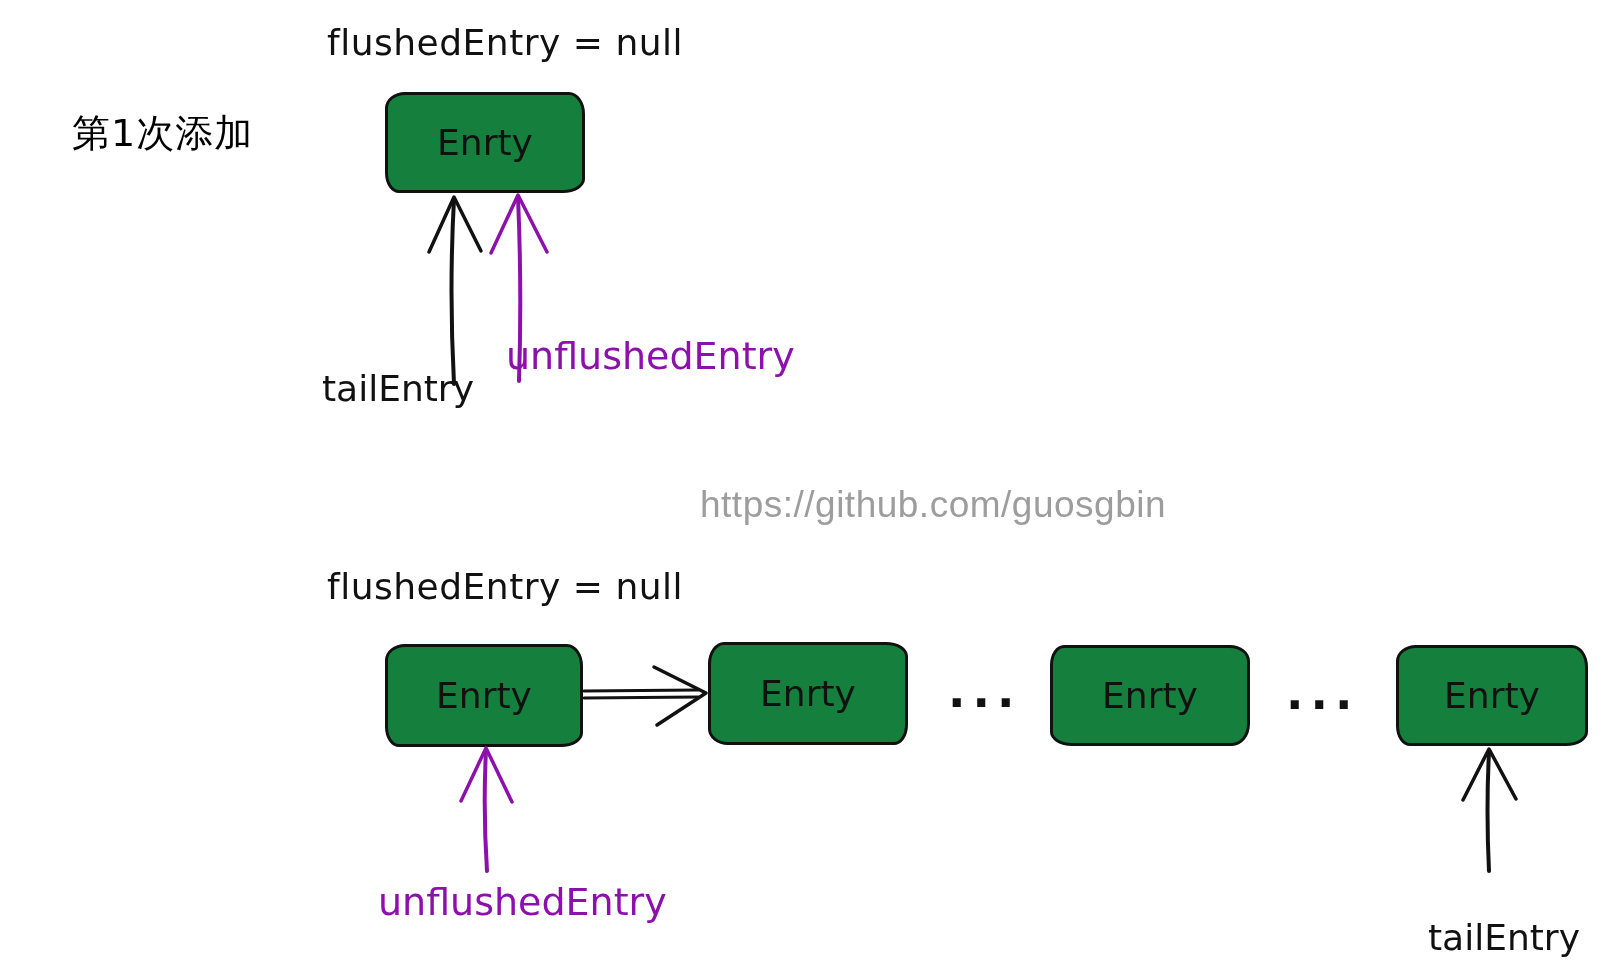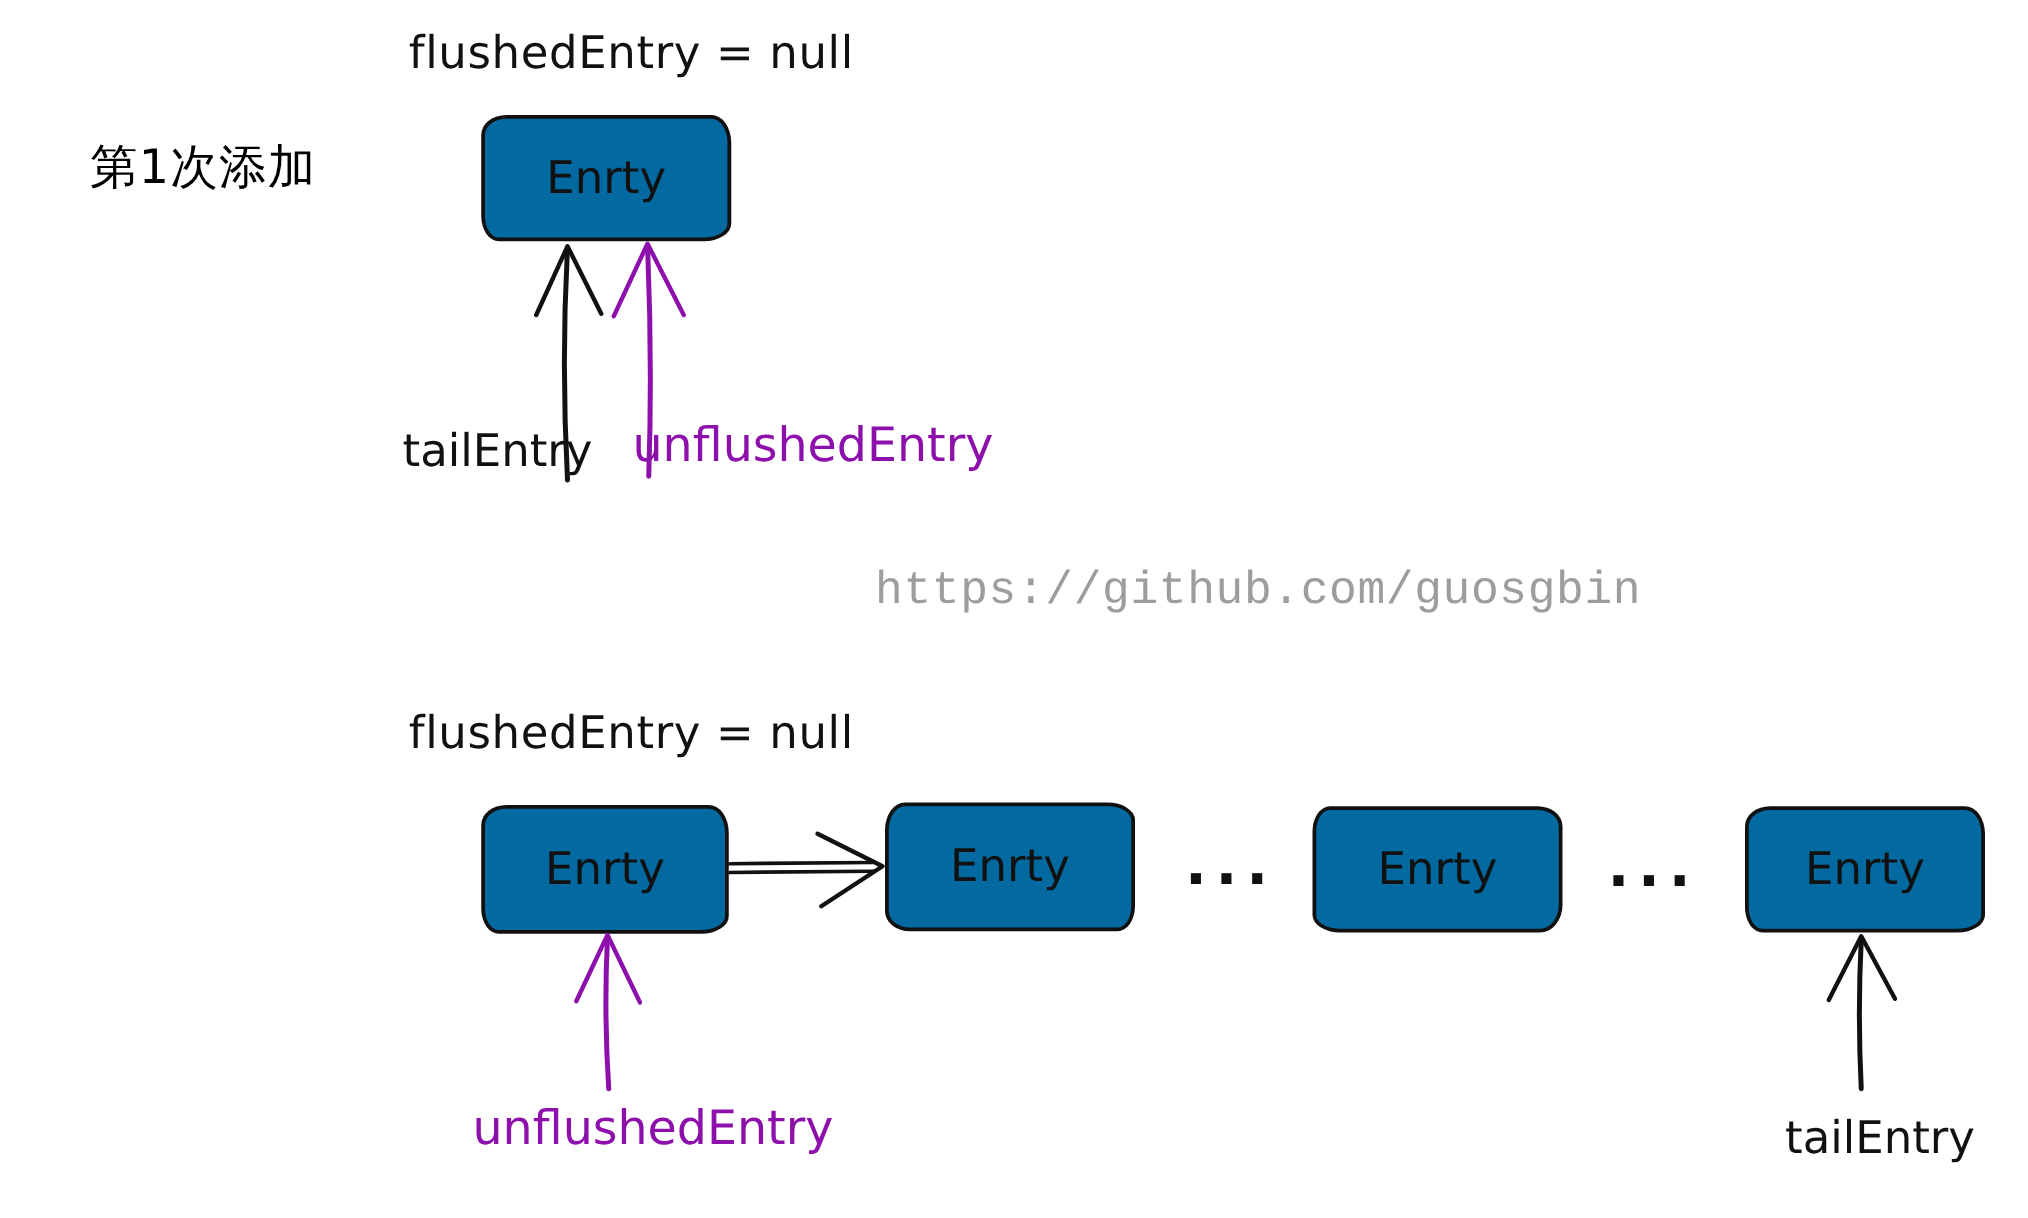--- a/index.html
+++ b/index.html
@@ -9,47 +9,48 @@
     height: 974px;
     background: #ffffff;
     overflow: hidden;
     font-family: "DejaVu Sans", sans-serif;
     color: #111111;
   }
   .abs { position: absolute; white-space: nowrap; }
   .hand { font-family: "DejaVu Sans", sans-serif; color: #111111; }
   .cjk-label { font-size: 38px; color: #000000; letter-spacing: 1px; }
   .pointer-eq-label { font-size: 36px; font-weight: 500; letter-spacing: 0.5px; }
-  .small-label { font-size: 36px; }
+  .small-label { font-size: 36px; margin-top: 27px; }
   .purple-text { color: #8e10ac; }
   .ebox {
     position: absolute;
     box-sizing: border-box;
     border: 3.5px solid #111111;
-    background: #0369a1;
+    background: #15803d;
     border-radius: 20px 16px 22px 14px / 16px 22px 14px 20px;
     display: flex;
     align-items: center;
     justify-content: center;
     font-size: 36px;
     color: #111111;
   }
   .ebox.tilt1 { border-radius: 16px 22px 14px 20px / 22px 14px 20px 16px; }
   .ebox.tilt2 { border-radius: 14px 20px 18px 22px / 20px 16px 22px 14px; }
   .dots {
     font-size: 46px;
     font-weight: 700;
     letter-spacing: 7px;
     color: #111111;
   }
   .watermark {
-    font-family: Liberation Mono, monospace;
+    font-family: Liberation Sans, sans-serif;
     font-size: 37px;
     color: #9d9d9d;
     letter-spacing: 0.5px;
+    margin-top: 32px;
   }
   #arrows-layer {
     position: absolute;
     left: 0; top: 0;
     width: 1622px; height: 974px;
     pointer-events: none;
   }
 </style>
 </head>
 <body>

